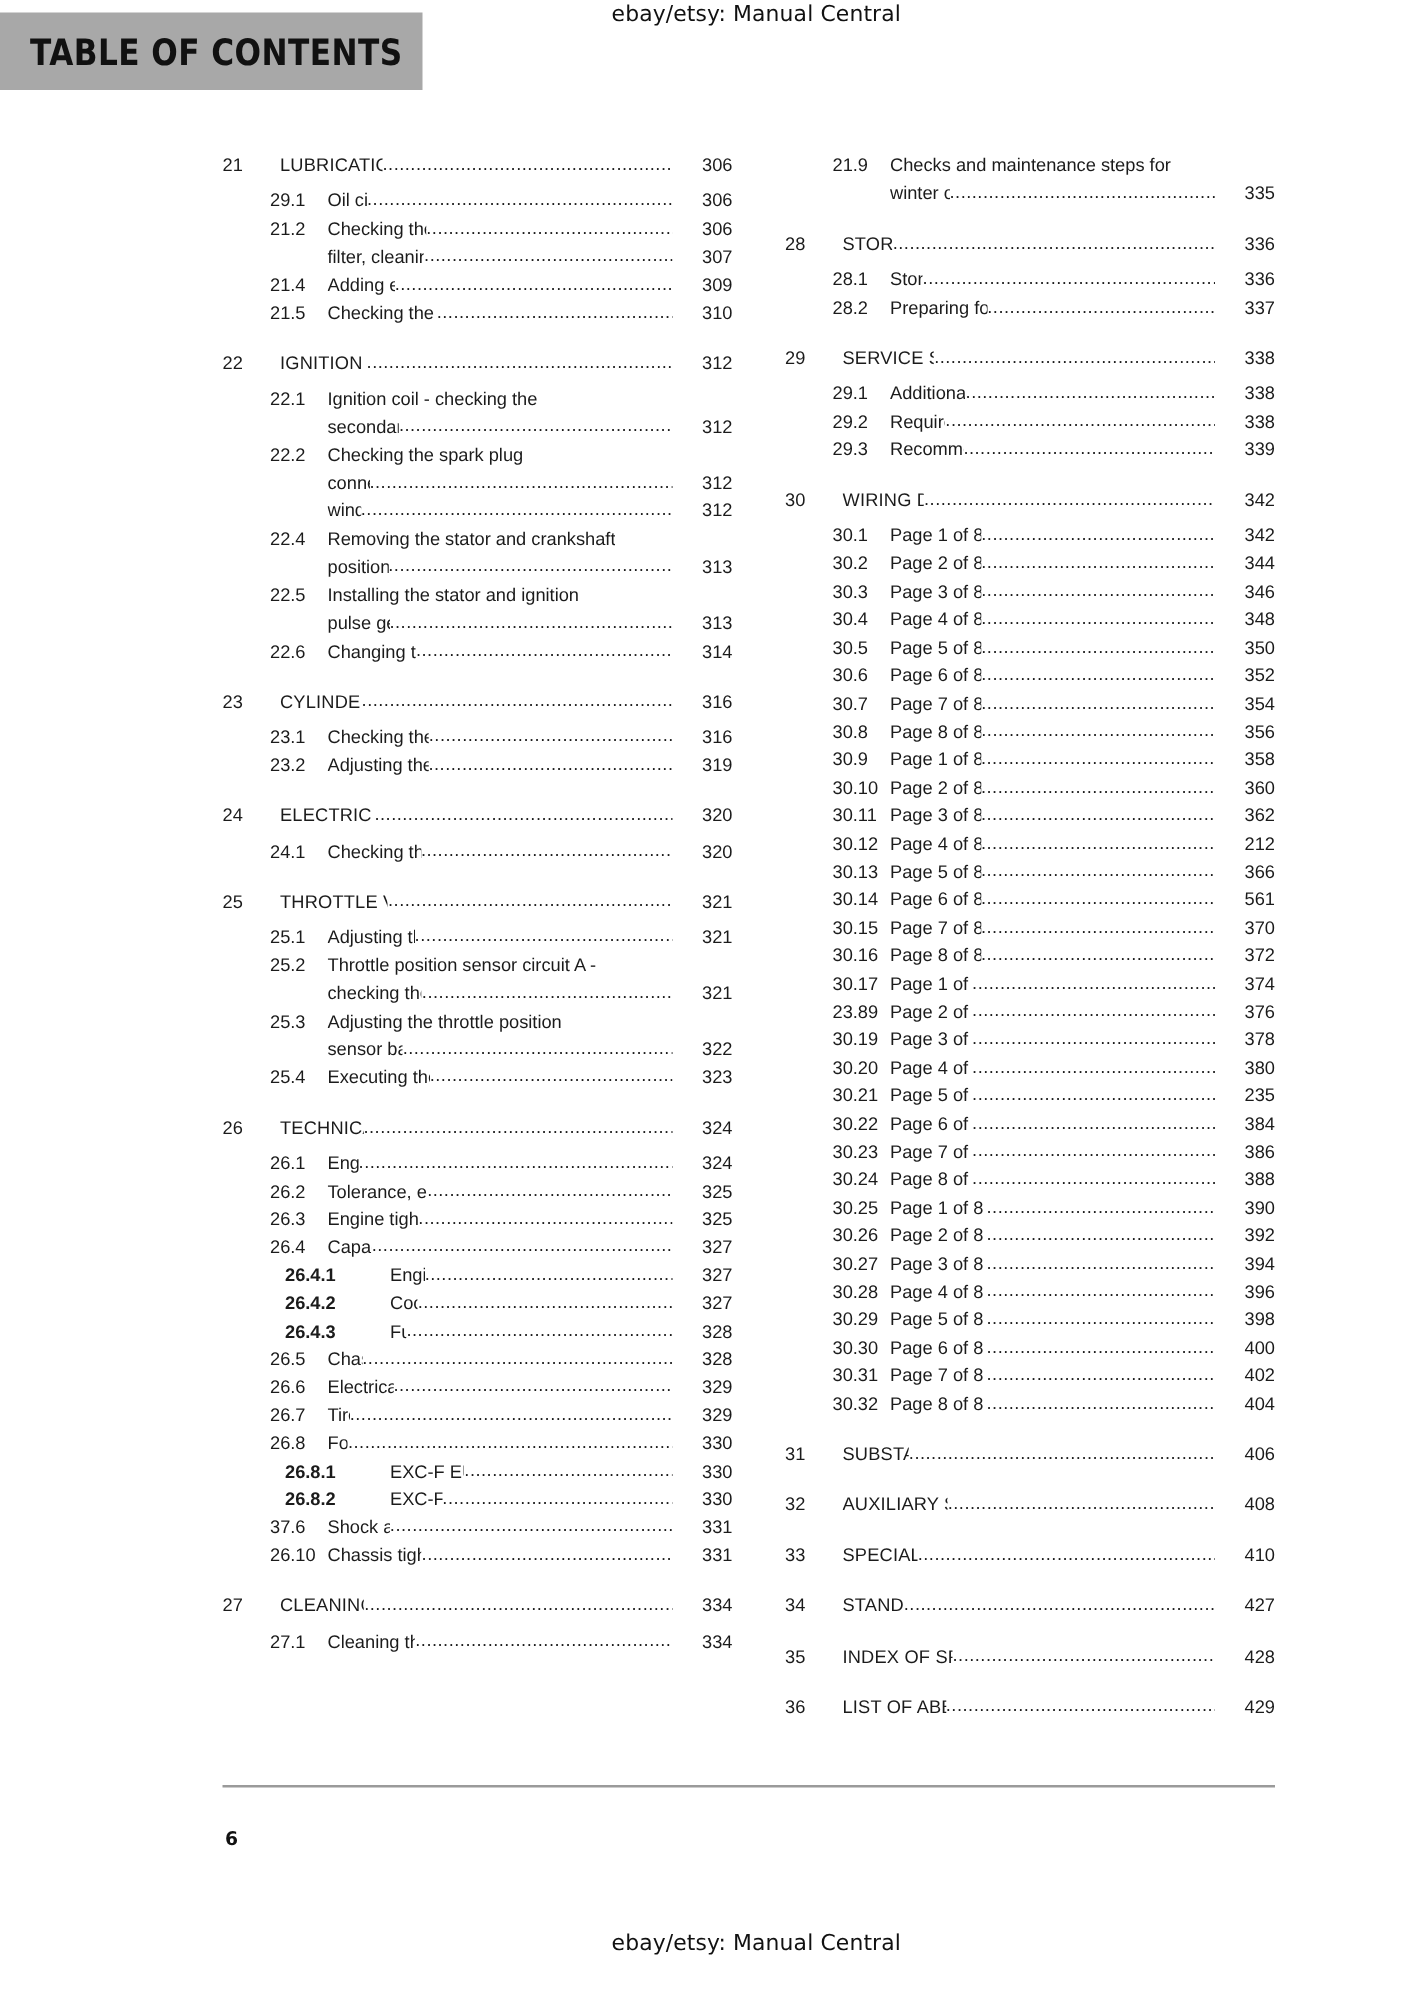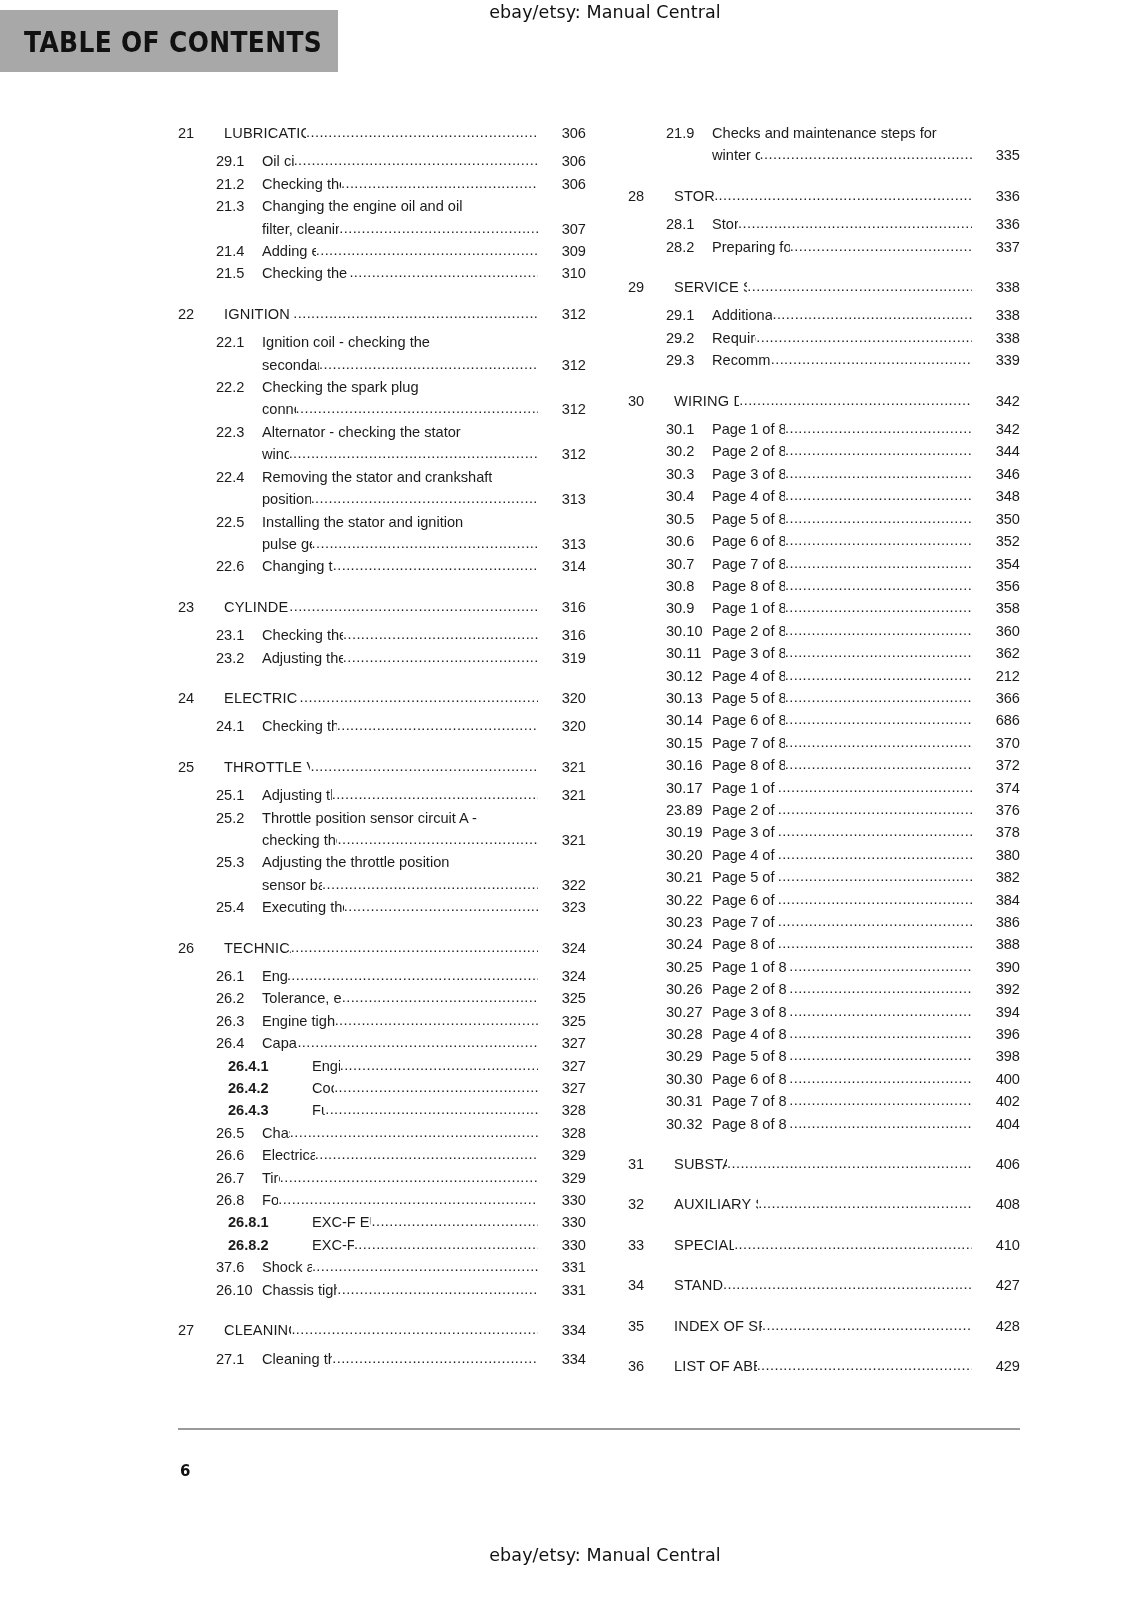--- a/index.html
+++ b/index.html
@@ -168,26 +168,20 @@
         <span class="title">Oil circuit</span>
         <span class="leader"></span>
         <span class="pageno">306</span>
       </div>
       <div class="toc-row level2">
         <span class="num">21.2</span>
         <span class="title">Checking the engine oil level</span>
         <span class="leader"></span>
         <span class="pageno">306</span>
       </div>
-      <div class="toc-row level2">
-        <span class="num">21.3</span>
-        <span class="title">Changing the engine oil and oil</span>
-        <span class="leader none"></span>
-        <span class="pageno blank"></span>
-      </div>
       <div class="toc-row level2 continuation">
         <span class="num" style="visibility: hidden;"></span>
         <span class="title">filter, cleaning the oil screen</span>
         <span class="leader"></span>
         <span class="pageno">307</span>
       </div>
       <div class="toc-row level2">
         <span class="num">21.4</span>
         <span class="title">Adding engine oil</span>
         <span class="leader"></span>
@@ -221,26 +215,20 @@
         <span class="num">22.2</span>
         <span class="title">Checking the spark plug</span>
         <span class="leader none"></span>
         <span class="pageno blank"></span>
       </div>
       <div class="toc-row level2 continuation">
         <span class="num" style="visibility: hidden;"></span>
         <span class="title">connector</span>
         <span class="leader"></span>
         <span class="pageno">312</span>
-      </div>
-      <div class="toc-row level2">
-        <span class="num">22.3</span>
-        <span class="title">Alternator - checking the stator</span>
-        <span class="leader none"></span>
-        <span class="pageno blank"></span>
       </div>
       <div class="toc-row level2 continuation">
         <span class="num" style="visibility: hidden;"></span>
         <span class="title">winding</span>
         <span class="leader"></span>
         <span class="pageno">312</span>
       </div>
       <div class="toc-row level2">
         <span class="num">22.4</span>
         <span class="title">Removing the stator and crankshaft</span>
@@ -588,21 +576,21 @@
       <div class="toc-row level2">
         <span class="num">30.13</span>
         <span class="title">Page 5 of 8 (EXC-F AU/BR)</span>
         <span class="leader"></span>
         <span class="pageno">366</span>
       </div>
       <div class="toc-row level2">
         <span class="num">30.14</span>
         <span class="title">Page 6 of 8 (EXC-F AU/BR)</span>
         <span class="leader"></span>
-        <span class="pageno">686</span>
+        <span class="pageno">561</span>
       </div>
       <div class="toc-row level2">
         <span class="num">30.15</span>
         <span class="title">Page 7 of 8 (EXC-F AU/BR)</span>
         <span class="leader"></span>
         <span class="pageno">370</span>
       </div>
       <div class="toc-row level2">
         <span class="num">30.16</span>
         <span class="title">Page 8 of 8 (EXC-F AU/BR)</span>
@@ -630,21 +618,21 @@
       <div class="toc-row level2">
         <span class="num">30.20</span>
         <span class="title">Page 4 of 8 (EXC-F US)</span>
         <span class="leader"></span>
         <span class="pageno">380</span>
       </div>
       <div class="toc-row level2">
         <span class="num">30.21</span>
         <span class="title">Page 5 of 8 (EXC-F US)</span>
         <span class="leader"></span>
-        <span class="pageno">382</span>
+        <span class="pageno">235</span>
       </div>
       <div class="toc-row level2">
         <span class="num">30.22</span>
         <span class="title">Page 6 of 8 (EXC-F US)</span>
         <span class="leader"></span>
         <span class="pageno">384</span>
       </div>
       <div class="toc-row level2">
         <span class="num">30.23</span>
         <span class="title">Page 7 of 8 (EXC-F US)</span>

